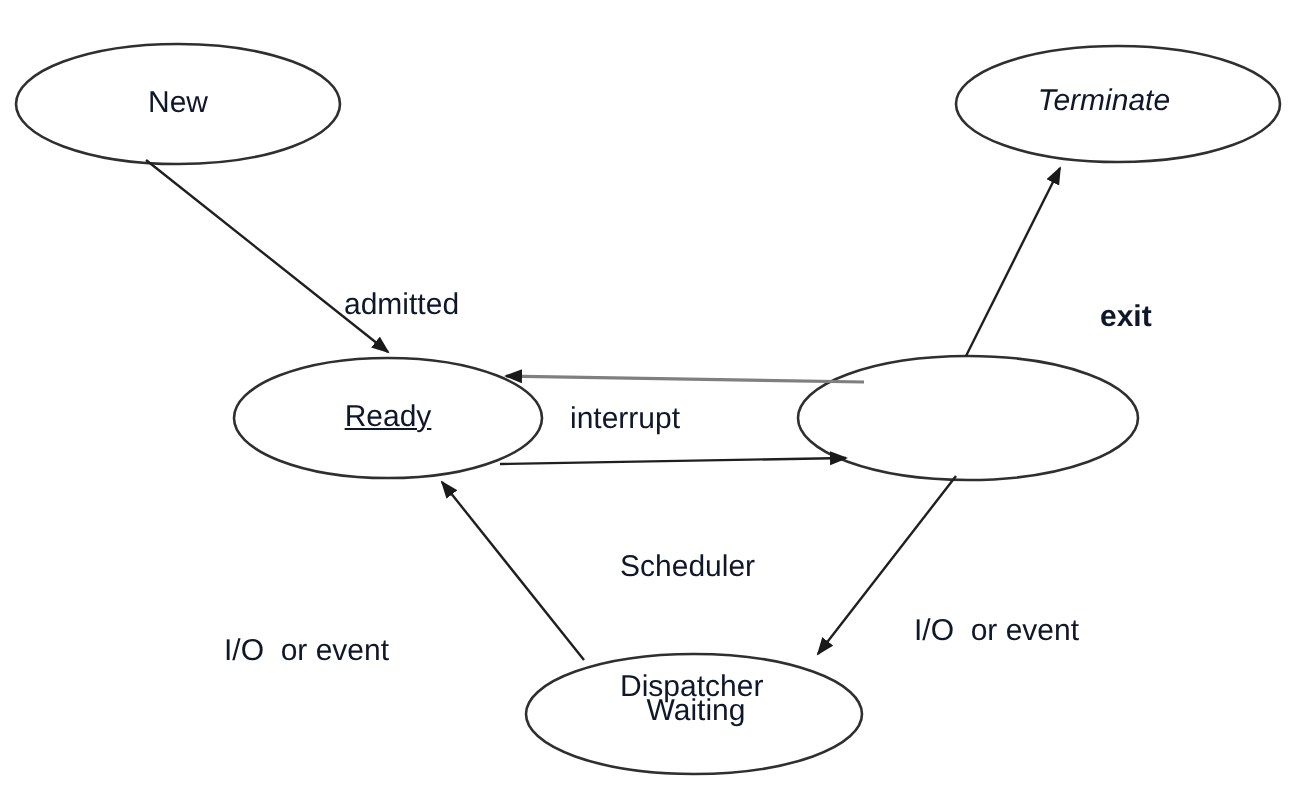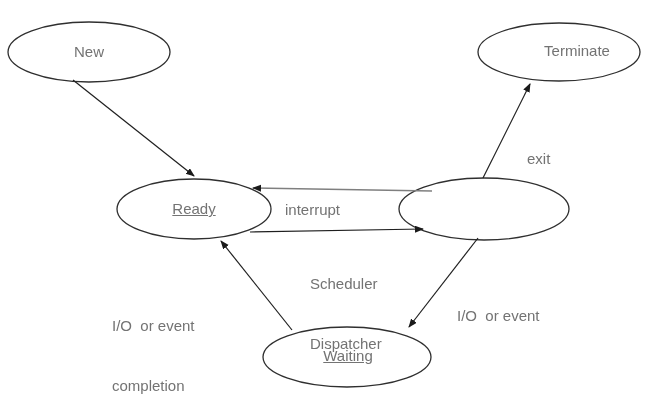--- a/index.html
+++ b/index.html
@@ -19,21 +19,21 @@
   .diagram-svg {
     position: absolute;
     left: 0;
     top: 0;
   }
   .label {
     position: absolute;
     font-size: 15px;
     line-height: 20px;
     white-space: pre;
-    color: #737373;
+    color: #0f172a;
   }
   .state-label {
     transform: translate(-50%, -50%);
   }
   .label span { display: block; }
 </style>
 </head>
 <body>
 
 <div class="canvas">
@@ -53,40 +53,42 @@
 
     <line x1="73" y1="80" x2="194" y2="176" stroke="#1f1f1f" stroke-width="1.2" marker-end="url(#arrowhead)"></line>
     <line x1="432" y1="191" x2="253" y2="188" stroke="#7f7f7f" stroke-width="1.6" marker-end="url(#arrowhead)"></line>
     <line x1="250" y1="232" x2="423" y2="229" stroke="#1f1f1f" stroke-width="1.2" marker-end="url(#arrowhead)"></line>
     <line x1="483" y1="178" x2="530" y2="84" stroke="#1f1f1f" stroke-width="1.2" marker-end="url(#arrowhead)"></line>
     <line x1="478" y1="238" x2="409" y2="327" stroke="#1f1f1f" stroke-width="1.2" marker-end="url(#arrowhead)"></line>
     <line x1="292" y1="330" x2="221" y2="241" stroke="#1f1f1f" stroke-width="1.2" marker-end="url(#arrowhead)"></line>
   </svg>
 
   <div class="label state-label" style="left:89px;  top:52px;">New</div>
-  <div class="label state-label" style="left:577px; top:51px;">Terminate</div>
+  <div class="label state-label" style="left:552px; top:51px;font-style:italic;">Terminate</div>
   <div class="label state-label" style="left:194px; top:209px;text-decoration:underline;">Ready</div>
-  <div class="label state-label" style="left:348px; top:356px;text-decoration:underline;">Waiting</div>
+  <div class="label state-label" style="left:348px; top:356px;">Waiting</div>
 
+  <div class="label" style="left:172px; top:103px;">
+    <span>admitted</span>
+  </div>
 
   <div class="label" style="left:285px; top:160px;">
     <span>interrupt</span>
   </div>
 
   <div class="label" style="left:310px; top:234px;">
     <span>Scheduler</span>
     <span>Dispatcher</span>
   </div>
 
-  <div class="label" style="left:527px; top:109px;">
+  <div class="label" style="left:550px; top:109px;font-weight:bold;">
     <span>exit</span>
   </div>
 
   <div class="label" style="left:457px; top:266px;">
     <span>I/O  or event</span>
   </div>
 
   <div class="label" style="left:112px; top:276px;">
     <span>I/O  or event</span>
-    <span>completion</span>
   </div>
 
 </div>
 
 </body></html>

